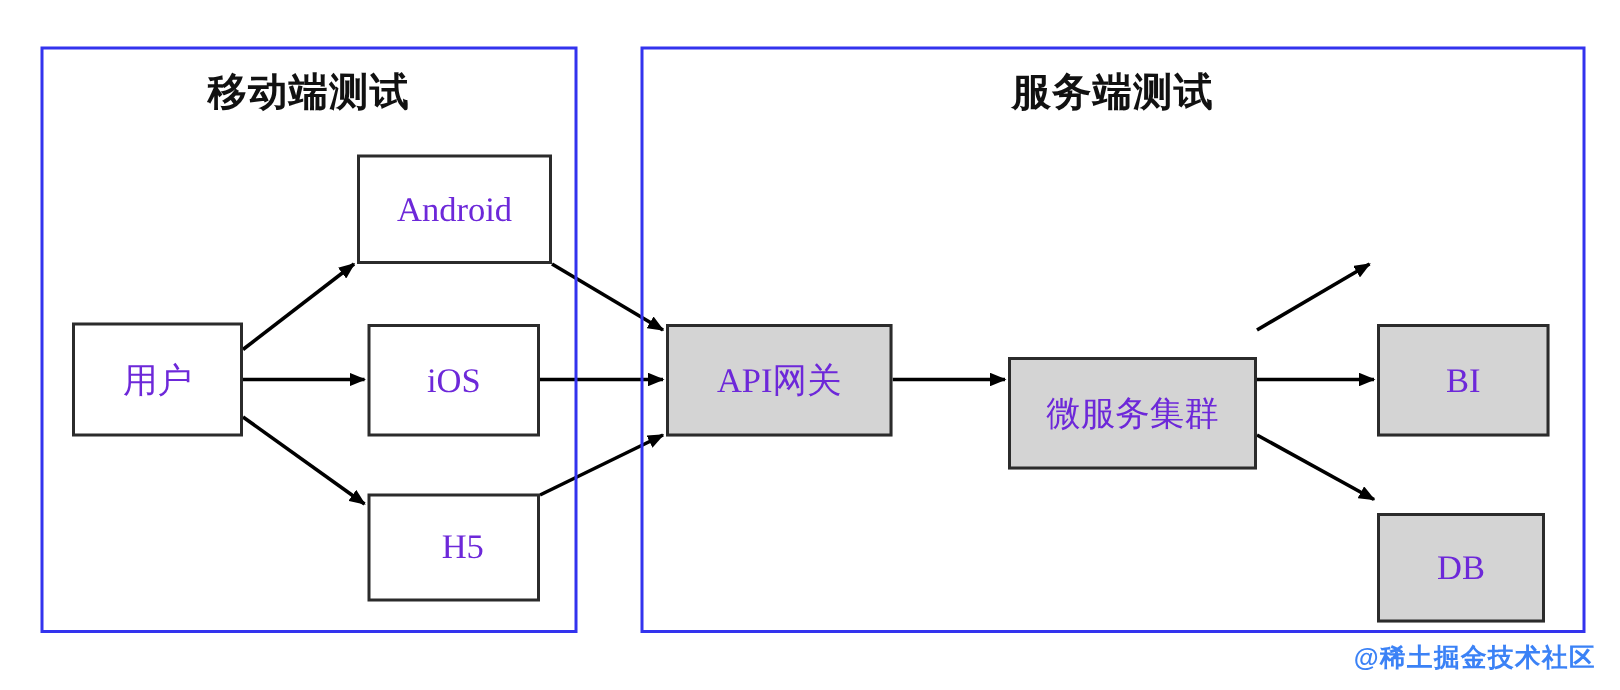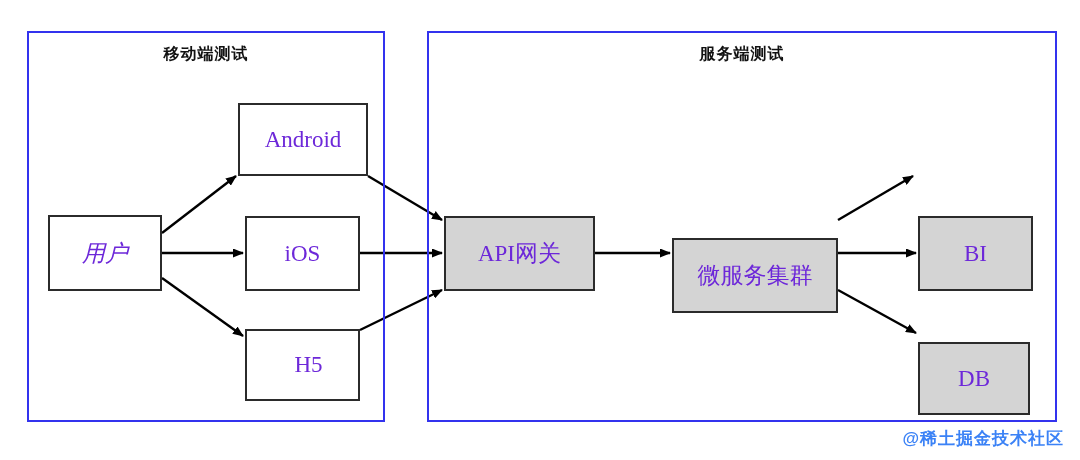--- a/index.html
+++ b/index.html
@@ -25,21 +25,21 @@
   }
   .group-box {
     position: absolute;
     border: 2px solid #3333ee;
     background: transparent;
     box-sizing: border-box;
   }
   .group-title {
     position: absolute;
     text-align: center;
-    font-size: 16px;
+    font-size: 26px;
     font-weight: bold;
     color: #111111;
     font-family: "Liberation Serif", "DejaVu Serif", serif;
     letter-spacing: 1px;
     white-space: nowrap;
   }
   .node {
     position: absolute;
     box-sizing: border-box;
     border: 2px solid #2b2b2b;
@@ -89,21 +89,21 @@
         <line x1="838" y1="290" x2="916" y2="333" marker-end="url(#arrowhead)" stroke="#000000"></line>
       </g>
   </svg>
 
   <div class="group-box" style="left: 27px; top: 31px; width: 358px; height: 391px; border-color: rgb(51, 51, 238);"></div>
   <div class="group-title" style="left: 27px; top: 44px; width: 358px;">移动端测试</div>
 
   <div class="group-box" style="left: 427px; top: 31px; width: 630px; height: 391px; border-color: rgb(51, 51, 238);"></div>
   <div class="group-title" style="left: 427px; top: 44px; width: 630px;">服务端测试</div>
 
-  <div class="node white" style="left: 48px; top: 215px; width: 114px; height: 76px; border-color: rgb(43, 43, 43); background: rgb(255, 255, 255); font-style: italic;">用户</div>
+  <div class="node white" style="left: 48px; top: 215px; width: 114px; height: 76px; border-color: rgb(43, 43, 43); background: rgb(255, 255, 255);">用户</div>
   <div class="node white" style="left: 238px; top: 103px; width: 130px; height: 73px; border-color: rgb(43, 43, 43); background: rgb(255, 255, 255);">Android</div>
   <div class="node white" style="left: 245px; top: 216px; width: 115px; height: 75px; border-color: rgb(43, 43, 43); background: rgb(255, 255, 255);">iOS</div>
   <div class="node white" style="left: 245px; top: 329px; width: 115px; height: 72px; border-color: rgb(43, 43, 43); background: rgb(255, 255, 255); padding-left: 12px;">H5</div>
   <div class="node gray" style="left: 444px; top: 216px; width: 151px; height: 75px; border-color: rgb(43, 43, 43); background: rgb(212, 212, 212);">API网关</div>
   <div class="node gray" style="left: 672px; top: 216px; width: 166px; height: 75px; border-color: rgb(43, 43, 43); background: rgb(212, 212, 212); margin-top: 22px;">微服务集群</div>
   <div class="node gray" style="left: 918px; top: 216px; width: 115px; height: 75px; border-color: rgb(43, 43, 43); background: rgb(212, 212, 212);">BI</div>
   <div class="node gray" style="left: 918px; top: 342px; width: 112px; height: 73px; border-color: rgb(43, 43, 43); background: rgb(212, 212, 212);">DB</div>
 
   <div class="watermark">@稀土掘金技术社区</div>
 

